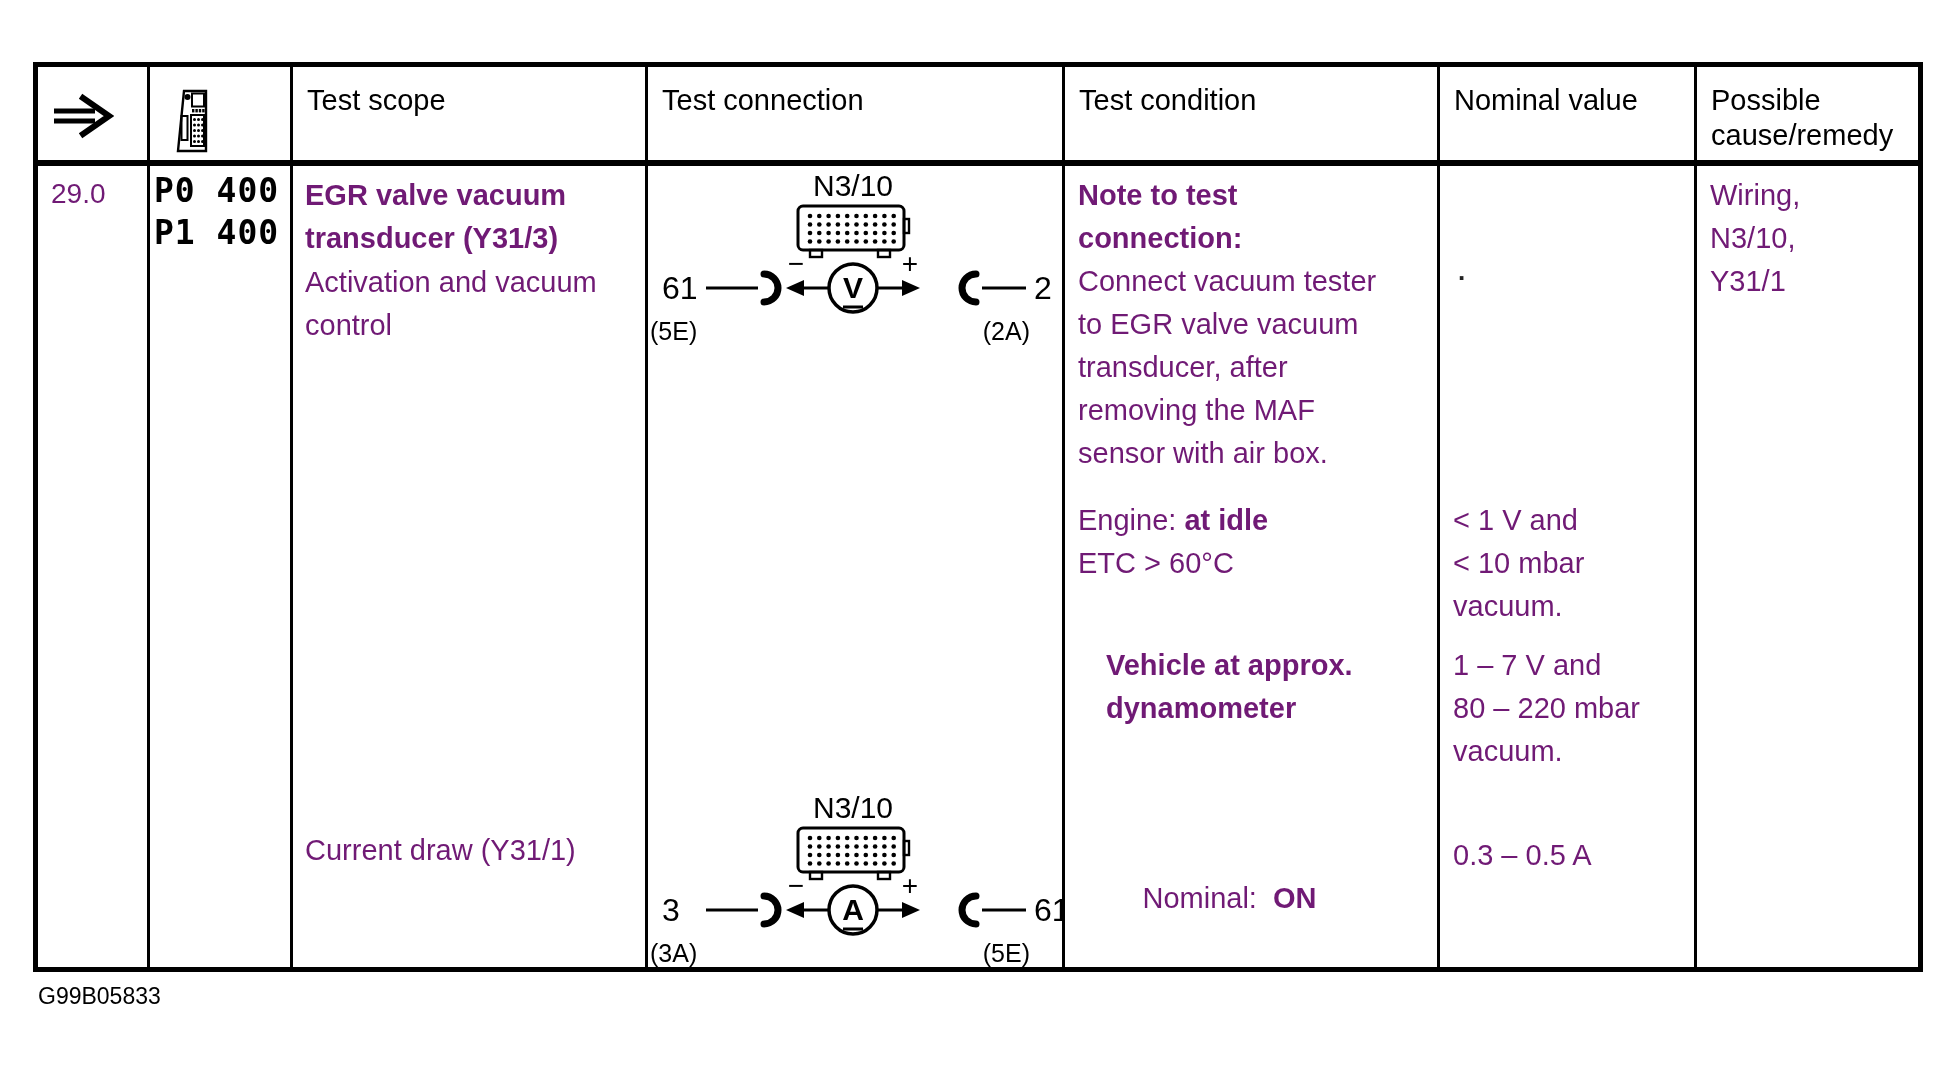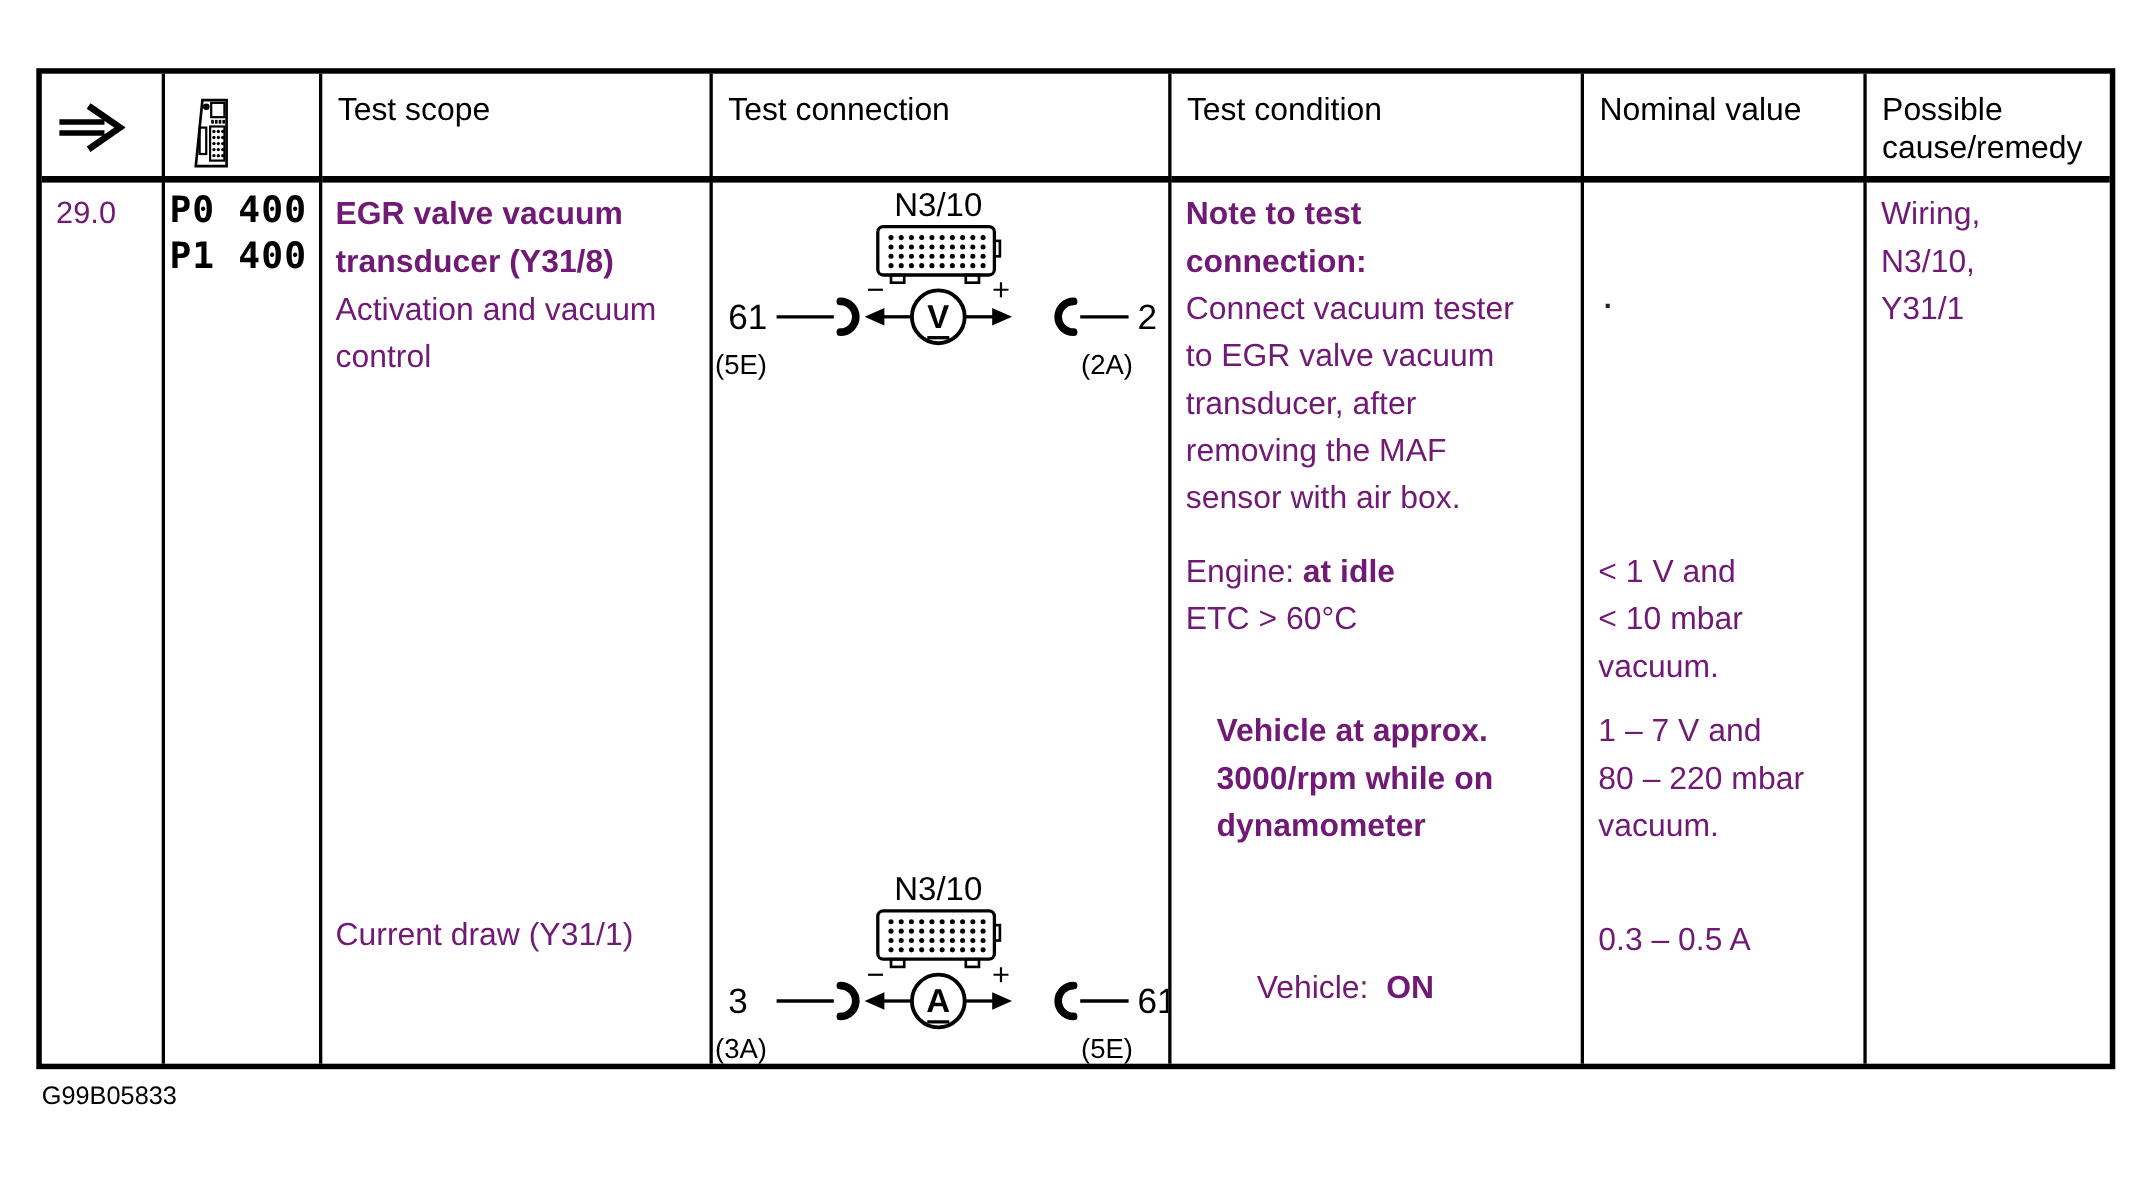--- a/index.html
+++ b/index.html
@@ -110,21 +110,21 @@
       <div class="abs txt" style="left:13px; top:6px; font-size:28px;">29.0</div>
     </div>
 
     <div class="cell body">
       <div class="abs lcd" style="left:4px; top:4px;">P0 400</div>
       <div class="abs lcd" style="left:4px; top:46px;">P1 400</div>
     </div>
 
     <div class="cell body">
       <div class="abs txt b" style="left:12px; top:8px;">EGR valve vacuum</div>
-      <div class="abs txt b" style="left:12px; top:51px;">transducer (Y31/8)</div>
+      <div class="abs txt b" style="left:12px; top:51px;">transducer (Y31/3)</div>
       <div class="abs txt" style="left:12px; top:95px;">Activation and vacuum</div>
       <div class="abs txt" style="left:12px; top:138px;">control</div>
       <div class="abs txt" style="left:12px; top:663px;">Current draw (Y31/1)</div>
     </div>
 
     <div class="cell body">
 
       <svg class="diagram" style="left:-2px; top:0px;" width="420" height="180" viewBox="0 0 420 180">
         <text x="207" y="30" text-anchor="middle" font-size="30">N3/10</text>
         <g transform="translate(152,40)">
@@ -273,25 +273,24 @@
         <div class="txt">transducer, after</div>
         <div class="txt">removing the MAF</div>
         <div class="txt">sensor with air box.</div>
       </div>
       <div class="abs" style="left:13px; top:333px;">
         <div class="txt"><span>Engine: </span><span class="b">at idle</span></div>
         <div class="txt">ETC &gt; 60°C</div>
       </div>
       <div class="abs" style="left:13px; top:478px;margin-left:28px;">
         <div class="txt b">Vehicle at approx.</div>
-        <div class="txt b">3000/rpm while on</div>
         <div class="txt b">dynamometer</div>
       </div>
       <div class="abs txt" style="left:13px; top:668px;">
-        <span>Vehicle:  </span><span class="b">ON</span>
+        <span>Nominal:  </span><span class="b">ON</span>
       </div>
     </div>
 
     <div class="cell body">
       <div class="stray-dot" style="left:18px; top:90px;">.</div>
       <div class="abs" style="left:13px; top:333px;">
         <div class="txt">&lt; 1 V and</div>
         <div class="txt">&lt; 10 mbar</div>
         <div class="txt">vacuum.</div>
       </div>

